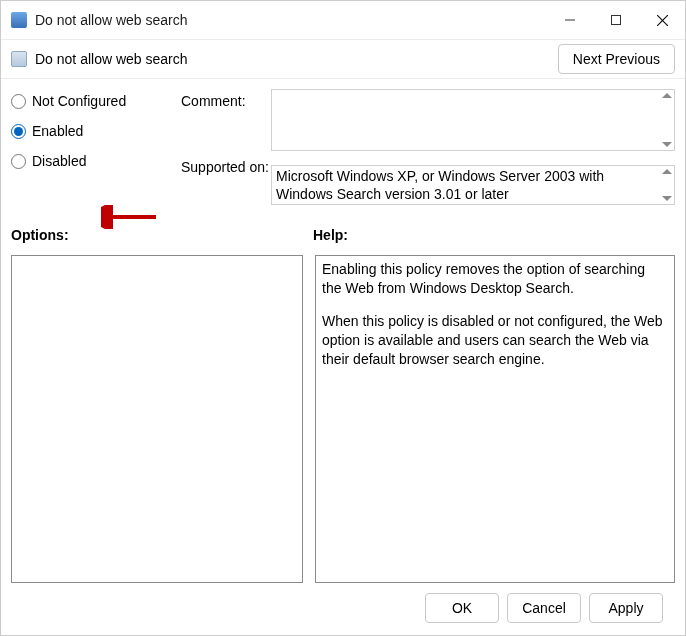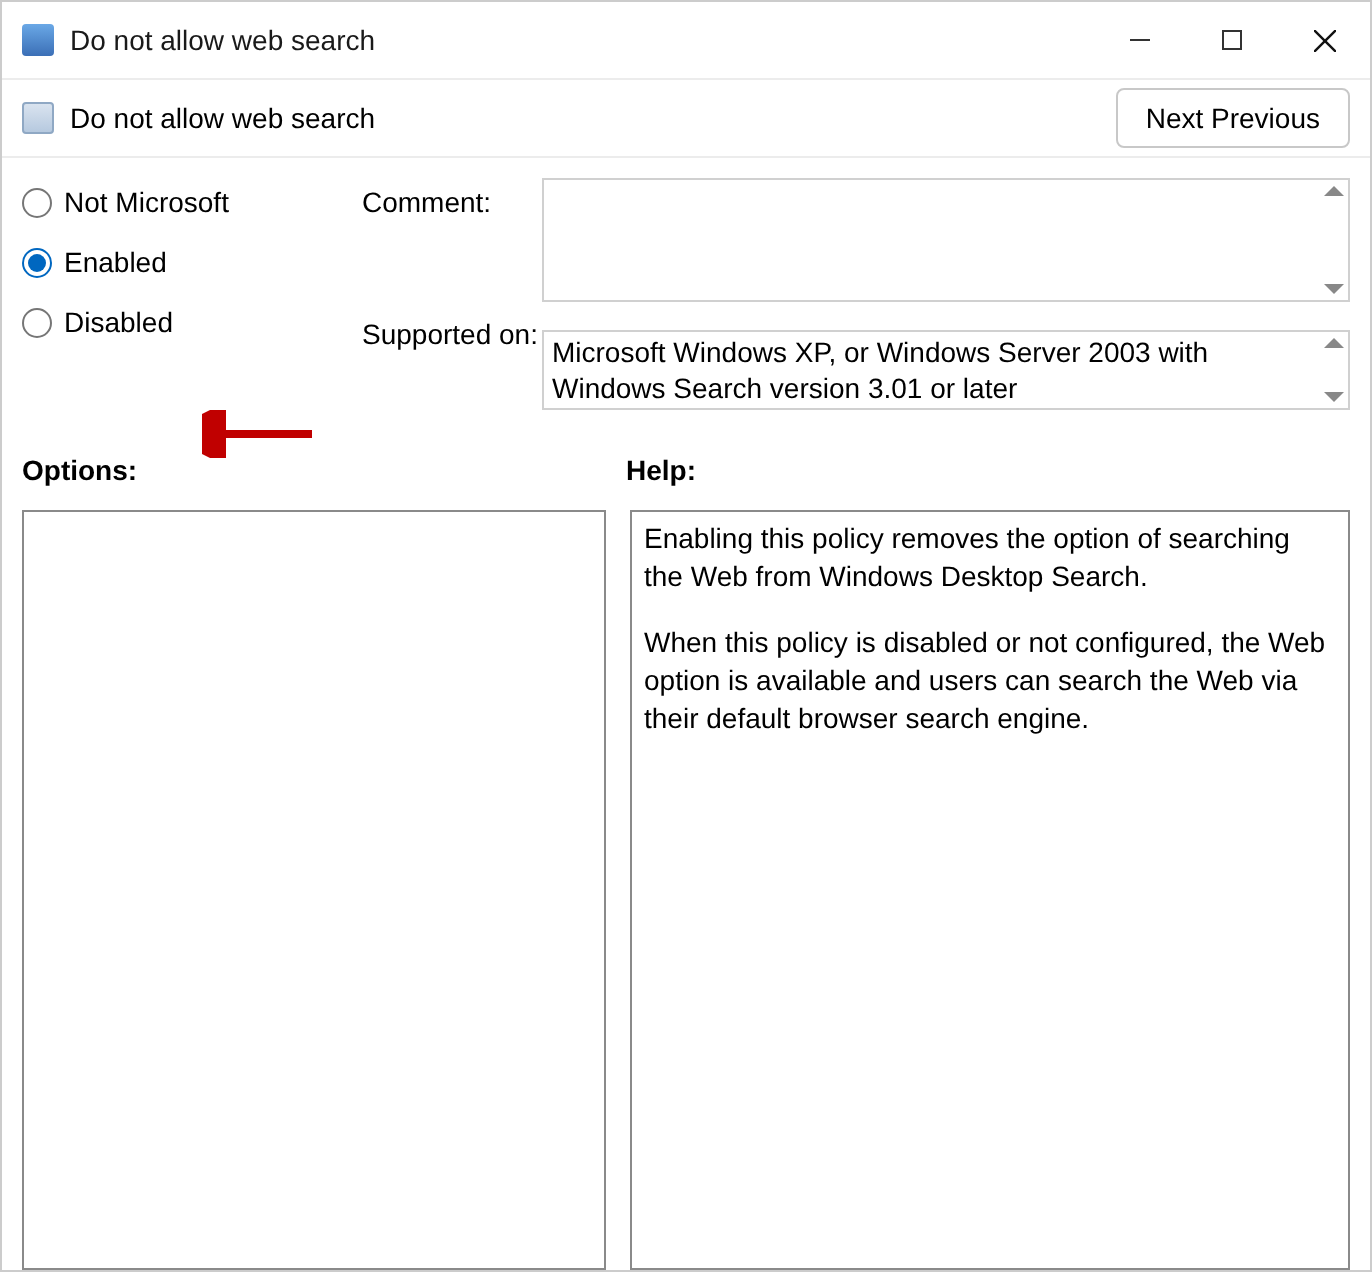--- a/index.html
+++ b/index.html
@@ -182,21 +182,21 @@
   <span class="spacer"></span>
   <button class="btn">Next Previous</button>
 </div>
 
 <div class="content" style="position:relative;">
 
   <div class="top-grid">
     <div class="radio-col">
       <label class="radio-row">
         <input type="radio" name="state" style="">
-        <span>Not Microsoft</span>
+        <span>Not Configured</span>
       </label>
       <label class="radio-row">
         <input type="radio" name="state" checked="" style="">
         <span>Enabled</span>
       </label>
       <label class="radio-row">
         <input type="radio" name="state" style="">
         <span>Disabled</span>
       </label>
     </div>
@@ -236,14 +236,19 @@
   </div>
 
   <div class="panels">
     <div class="panel left"></div>
     <div class="panel help-text">
       <p>Enabling this policy removes the option of searching the Web from Windows Desktop Search.</p>
       <p>When this policy is disabled or not configured, the Web option is available and users can search the Web via their default browser search engine.</p>
     </div>
   </div>
 
+  <div class="footer">
+    <button class="btn">OK</button>
+    <button class="btn">Cancel</button>
+    <button class="btn">Apply</button>
+  </div>
 
 </div>
 
 </body></html>

